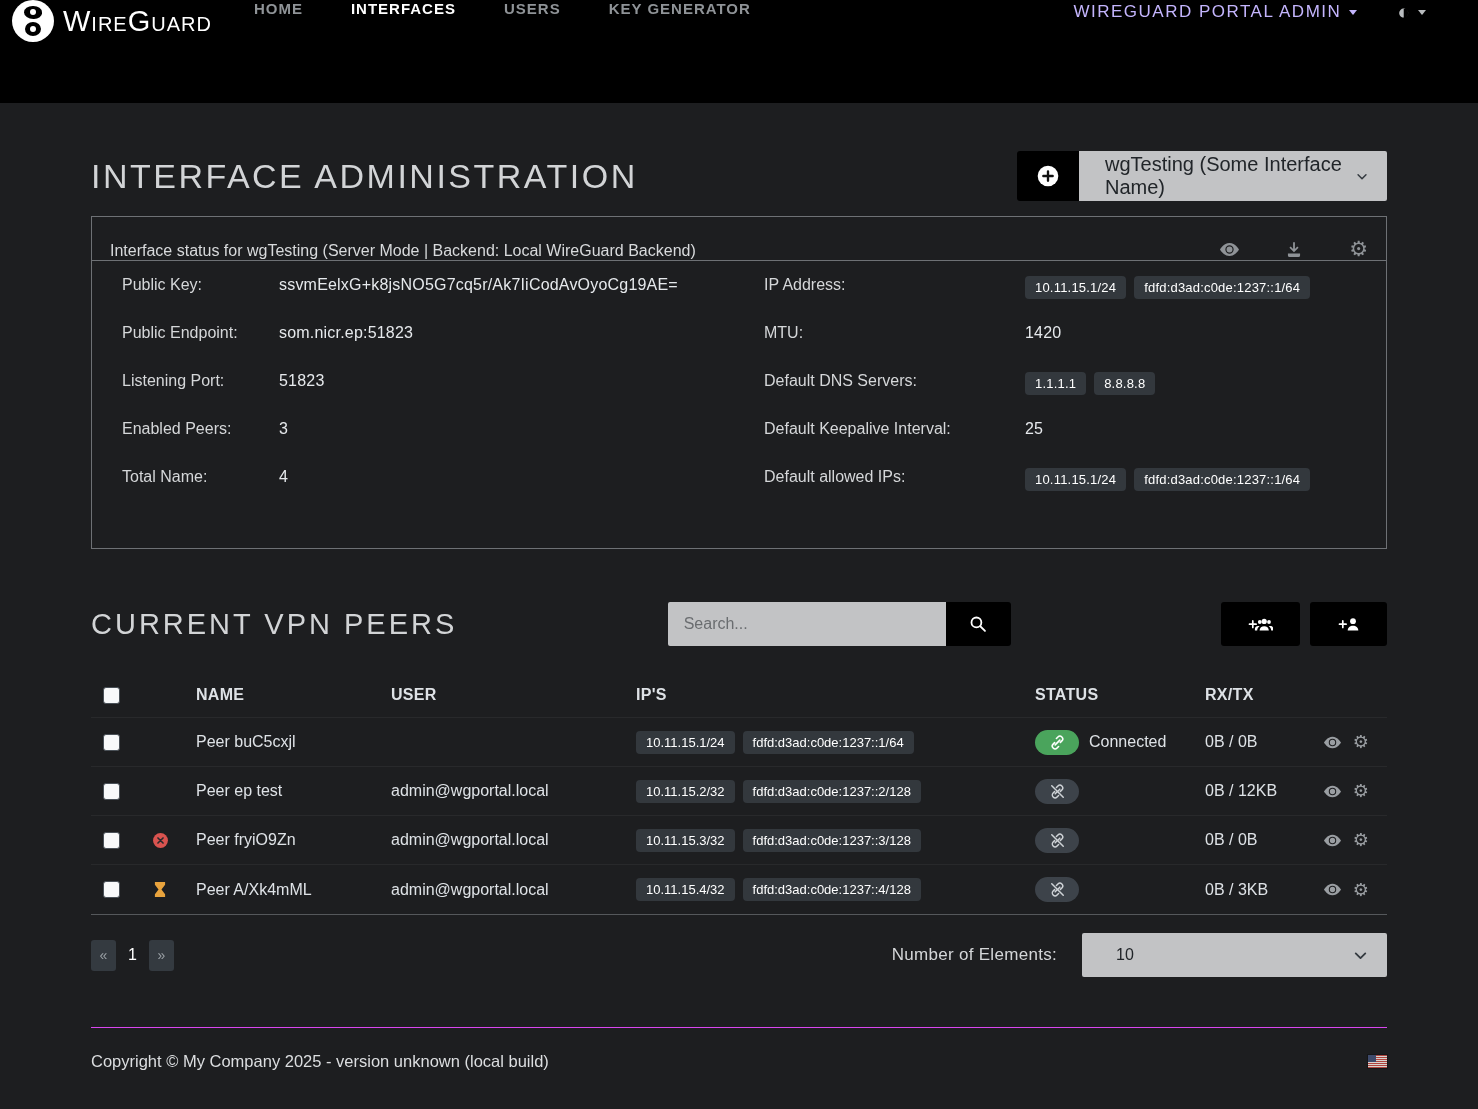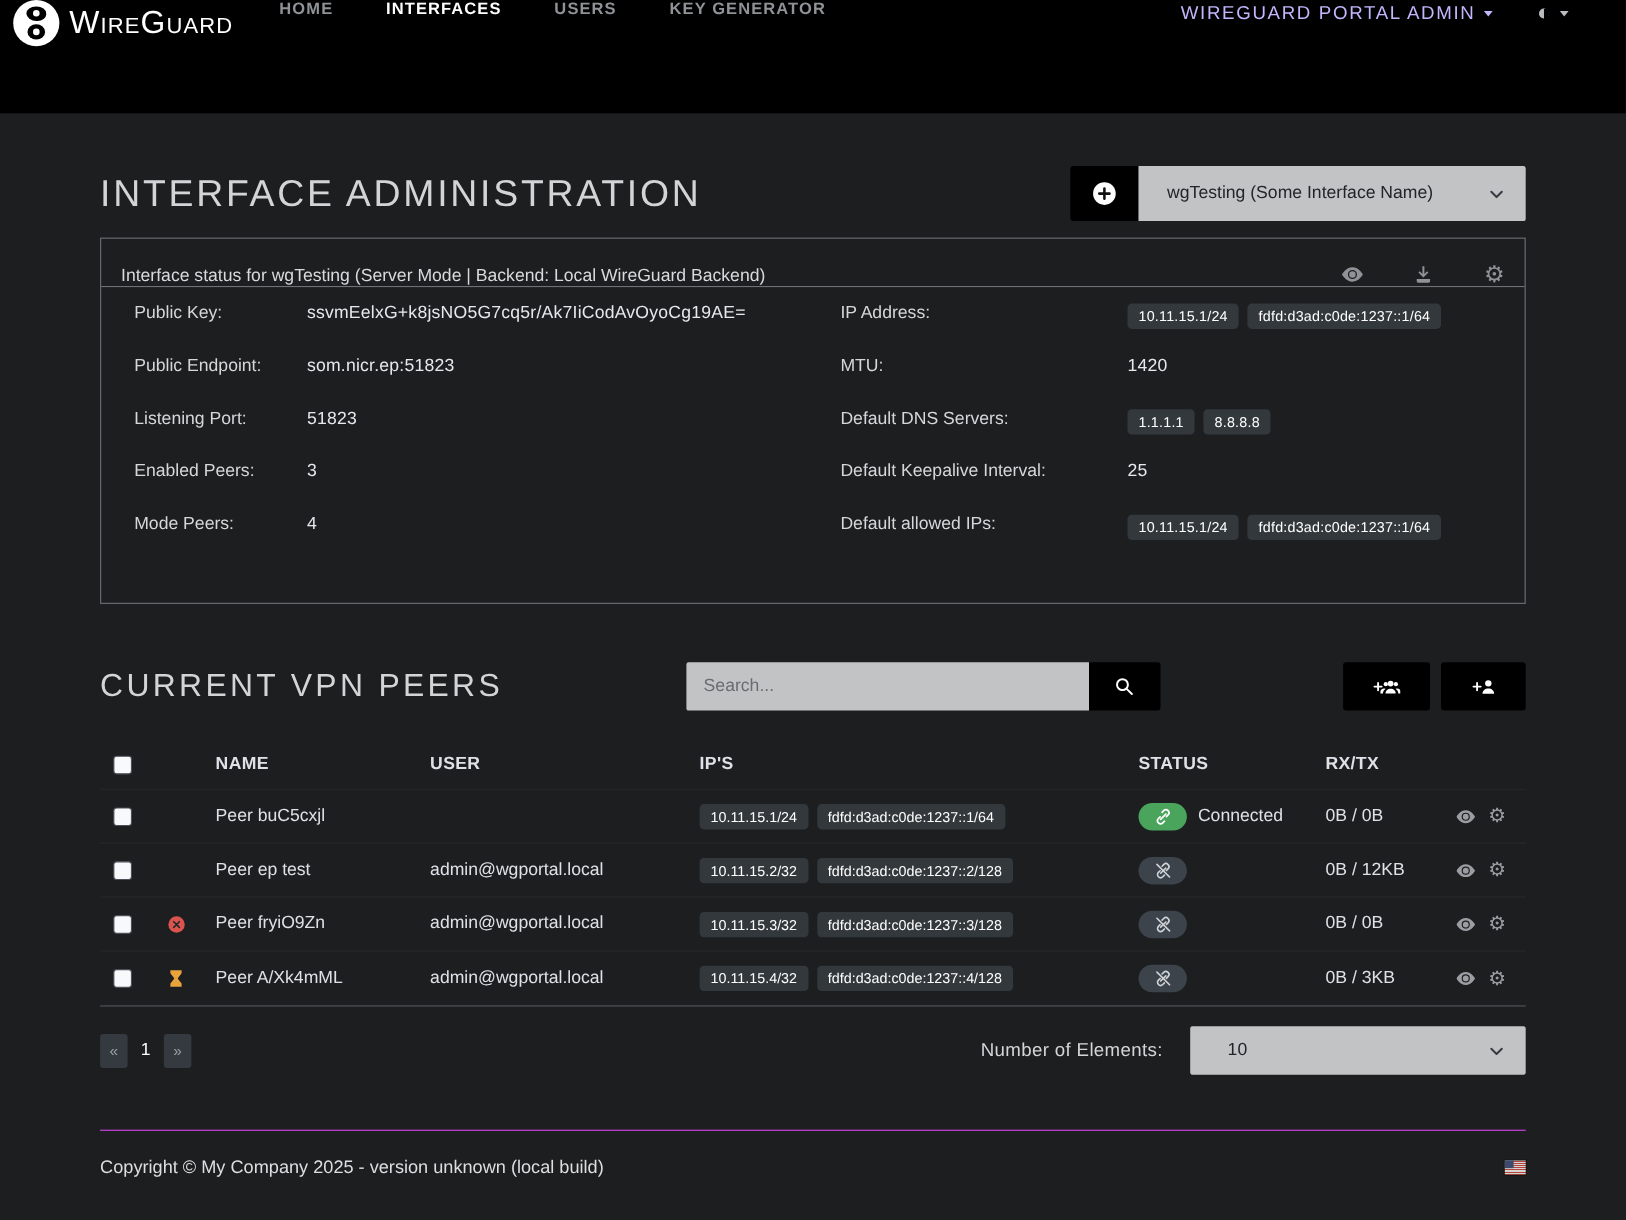--- a/index.html
+++ b/index.html
@@ -31,21 +31,21 @@
   .caret{display:inline-block;width:0;height:0;border-left:4.5px solid transparent;border-right:4.5px solid transparent;border-top:5px solid currentColor;margin-left:8px}
 
   
   .content{margin:0 91px}
   .page-head{display:flex;justify-content:space-between;align-items:center;margin-top:48px}
   h1.page-title{margin:0;font-size:34px;font-weight:500;letter-spacing:2.5px;color:var(--heading)}
   .iface-select-group{display:flex}
   .btn-black{background:#000;border:none;cursor:pointer;display:flex;align-items:center;justify-content:center;color:#fff}
   .btn-add-iface{width:62px;height:50px;border-radius:3px 0 0 3px}
   .select{background:var(--select-bg);color:var(--select-text);display:flex;align-items:center;cursor:pointer;border-radius:0 2px 2px 0}
-  .iface-select{width:352px;height:50px;font-size:16px;padding:0 18px 0 26px}
+  .iface-select{width:308px;height:50px;font-size:20px;padding:0 18px 0 26px}
   .select .chev{margin-left:auto}
 
   
   .card{border:1px solid var(--card-border);margin-top:15px}
   .card-header{height:44px;display:flex;align-items:flex-end;padding:0 18px;border-bottom:1px solid var(--card-border);font-size:16px;color:#d8dadc}
   .card-header-icons{margin-left:auto;display:flex;align-items:center;gap:46px;color:var(--muted)}
   .icon-btn{background:none;border:none;padding:0;color:inherit;cursor:pointer;display:flex;align-items:center}
   .gear-glyph{font-family:"DejaVu Sans",sans-serif;font-size:21px;line-height:1;color:inherit}
   .card-body{display:flex;padding:15px 30px 32px 30px}
   .col-left{flex:0 0 642px}
@@ -53,21 +53,21 @@
   .info-row{height:48px;display:flex;align-items:flex-start}
   .info-label{width:157px;flex:0 0 auto;color:#d5d7d9;font-size:16px}
   .info-label.wide{width:261px}
   .info-value{font-size:16px;color:#e6e9ec;letter-spacing:.2px;display:flex;align-items:center;gap:8px}
   .badge{background:var(--badge-bg);color:#fff;font-size:13px;font-weight:500;padding:4px 10px;border-radius:4px;white-space:nowrap}
 
   
   .peers-head{display:flex;justify-content:space-between;align-items:center;margin-top:53px}
   h2.section-title{margin:0;font-size:29px;font-weight:500;letter-spacing:3px;color:var(--heading)}
   .search-group{display:flex}
-  .search-input{width:366px;height:44px;background:var(--select-bg);border:none;outline:none;padding:0 16px;font-size:16px;color:#212529;border-radius:2px 0 0 2px;font-family:inherit}
+  .search-input{width:278px;height:44px;background:var(--select-bg);border:none;outline:none;padding:0 16px;font-size:16px;color:#212529;border-radius:2px 0 0 2px;font-family:inherit}
   .search-input::placeholder{color:#6a6d70}
   .search-btn{width:65px;height:44px;border-radius:0 3px 3px 0}
   .add-btns{display:flex;gap:10px}
   .btn-add{height:44px;border-radius:3px}
   .btn-add.multi{width:79px}
   .btn-add.single{width:77px}
 
   
   .table{margin-top:27px;border-bottom:1px solid var(--table-end)}
   .trow{display:grid;grid-template-columns:45px 48px 195px 245px 399px 170px 126px 1fr;align-items:center;height:49px;border-bottom:1px solid var(--row-border)}
@@ -179,21 +179,21 @@
           </div>
           <div class="info-row">
             <span class="info-label">Listening Port:</span>
             <span class="info-value">51823</span>
           </div>
           <div class="info-row">
             <span class="info-label">Enabled Peers:</span>
             <span class="info-value">3</span>
           </div>
           <div class="info-row">
-            <span class="info-label">Mode Peers:</span>
+            <span class="info-label">Total Name:</span>
             <span class="info-value">4</span>
           </div>
         </div>
       <div class="col-right" id="status-right">
           <div class="info-row">
             <span class="info-label wide">IP Address:</span>
             <span class="info-value">
               <span class="badge">10.11.15.1/24</span>
               <span class="badge">fdfd:d3ad:c0de:1237::1/64</span>
             </span>

